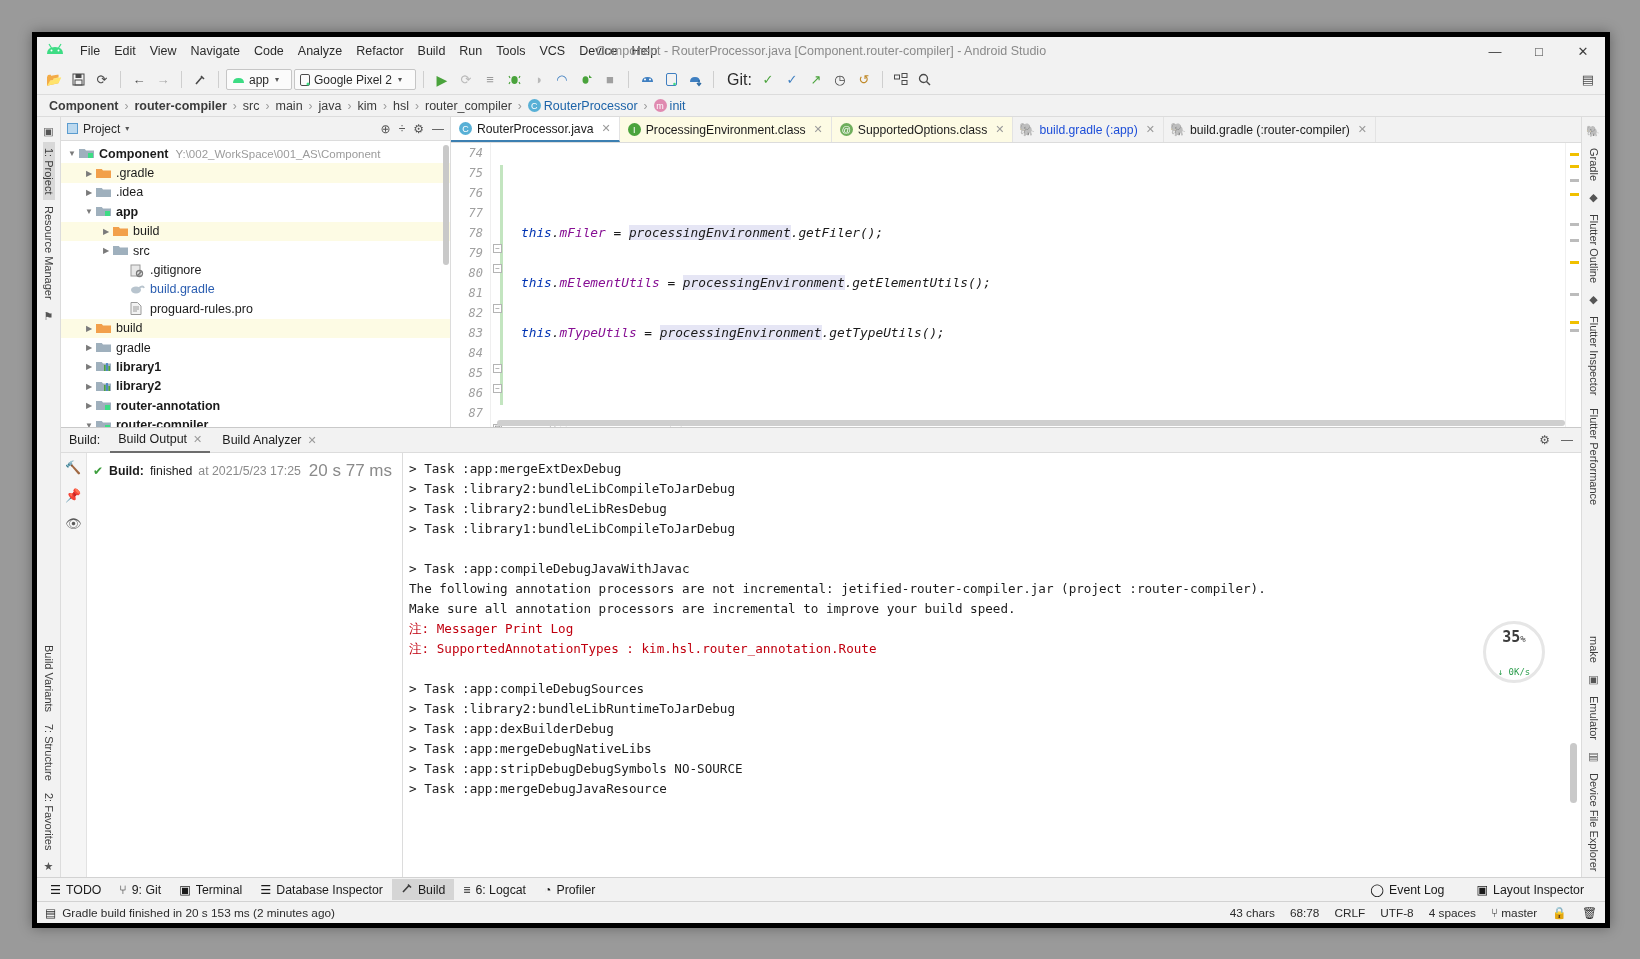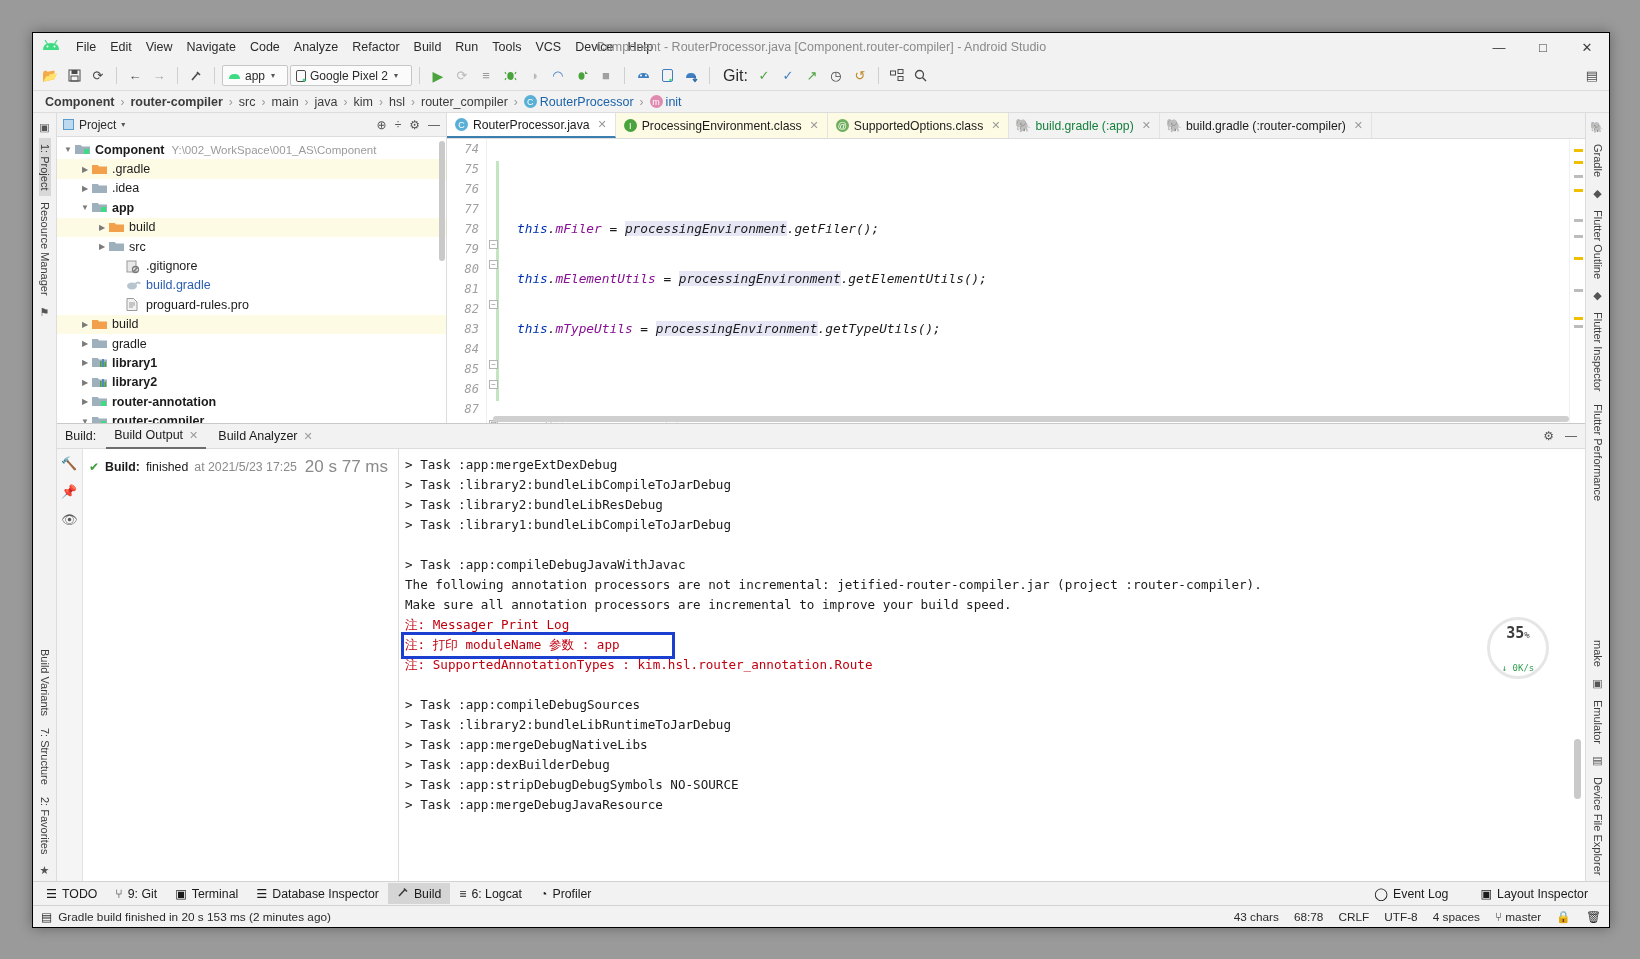--- a/index.html
+++ b/index.html
@@ -1,19 +1,19 @@
 <!DOCTYPE html>
 <html><head>
 <meta charset="utf-8">
 <style>
   * { box-sizing: border-box; margin:0; padding:0; }
   html,body { width:1640px; height:959px; background:#9a9a9a; font-family:"Liberation Sans", sans-serif; }
   .app {
     position:absolute; left:32px; top:32px; width:1578px; height:896px;
-    background:#f2f2f2; border:1px solid #000000; display:flex; flex-direction:column;
+    background:#f2f2f2; border:5px solid #000000; display:flex; flex-direction:column;
     box-shadow:0 0 12px rgba(0,0,0,.35);
   }
   
   .menubar { height:28px; display:flex; align-items:center; background:#f2f2f2; position:relative; flex:none; }
   .logo { width:22px; height:18px; margin:0 6px 0 8px; position:relative; }
   .logo svg { display:block; }
   .menu-item { font-size:12.5px; color:#2b2b2b; padding:3px 7px; white-space:nowrap; }
   .win-title { position:absolute; left:0; right:0; text-align:center; font-size:12.5px; color:#8a8a8a; pointer-events:none; }
   .win-btns { margin-left:auto; display:flex; z-index:2; }
   .win-btn { width:44px; height:28px; display:flex; align-items:center; justify-content:center; font-size:13px; color:#3c3c3c; }
@@ -464,21 +464,21 @@
               <span>ProcessingEnvironment.class</span>
               <span class="x">✕</span>
             </div>
             <div class="tab yellow">
               <span class="tbico a">@</span>
               <span>SupportedOptions.class</span>
               <span class="x">✕</span>
             </div>
             <div class="tab">
               <span class="tbico g">🐘</span>
-              <span style="color:#15803d">build.gradle (:app)</span>
+              <span style="color:#1d4ed8">build.gradle (:app)</span>
               <span class="x">✕</span>
             </div>
             <div class="tab">
               <span class="tbico g">🐘</span>
               <span>build.gradle (:router-compiler)</span>
               <span class="x">✕</span>
             </div>
           </div>
           <div class="code-area">
             <div class="gutter" id="gutter">
@@ -595,40 +595,36 @@
                 <div class="lg-wrap">
                   <div class="lg">The following annotation processors are not incremental: jetified-router-compiler.jar (project :router-compiler).</div>
                 </div>
                 <div class="lg-wrap">
                   <div class="lg">Make sure all annotation processors are incremental to improve your build speed.</div>
                 </div>
                 <div class="lg-wrap">
                   <div class="lg red">注: Messager Print Log</div>
                 </div>
                 <div class="lg-wrap">
-                  <div class="lg red">注: 打印 moduleName 参数 : app</div>
-                  <div class="hl-box" style="border-color: rgb(27, 63, 208);"></div>
-                </div>
-                <div class="lg-wrap">
                   <div class="lg red">注: SupportedAnnotationTypes : kim.hsl.router_annotation.Route</div>
                 </div>
                 <div class="lg-wrap">
                   <div class="lg">&nbsp;</div>
                 </div>
                 <div class="lg-wrap">
                   <div class="lg">&gt; Task :app:compileDebugSources</div>
                 </div>
                 <div class="lg-wrap">
                   <div class="lg">&gt; Task :library2:bundleLibRuntimeToJarDebug</div>
                 </div>
                 <div class="lg-wrap">
+                  <div class="lg">&gt; Task :app:dexBuilderDebug</div>
+                </div>
+                <div class="lg-wrap">
                   <div class="lg">&gt; Task :app:mergeDebugNativeLibs</div>
-                </div>
-                <div class="lg-wrap">
-                  <div class="lg">&gt; Task :app:dexBuilderDebug</div>
                 </div>
                 <div class="lg-wrap">
                   <div class="lg">&gt; Task :app:stripDebugDebugSymbols NO-SOURCE</div>
                 </div>
                 <div class="lg-wrap">
                   <div class="lg">&gt; Task :app:mergeDebugJavaResource</div>
                 </div>
               </div>
             <div class="log-scroll"></div>
             <div class="gauge">

